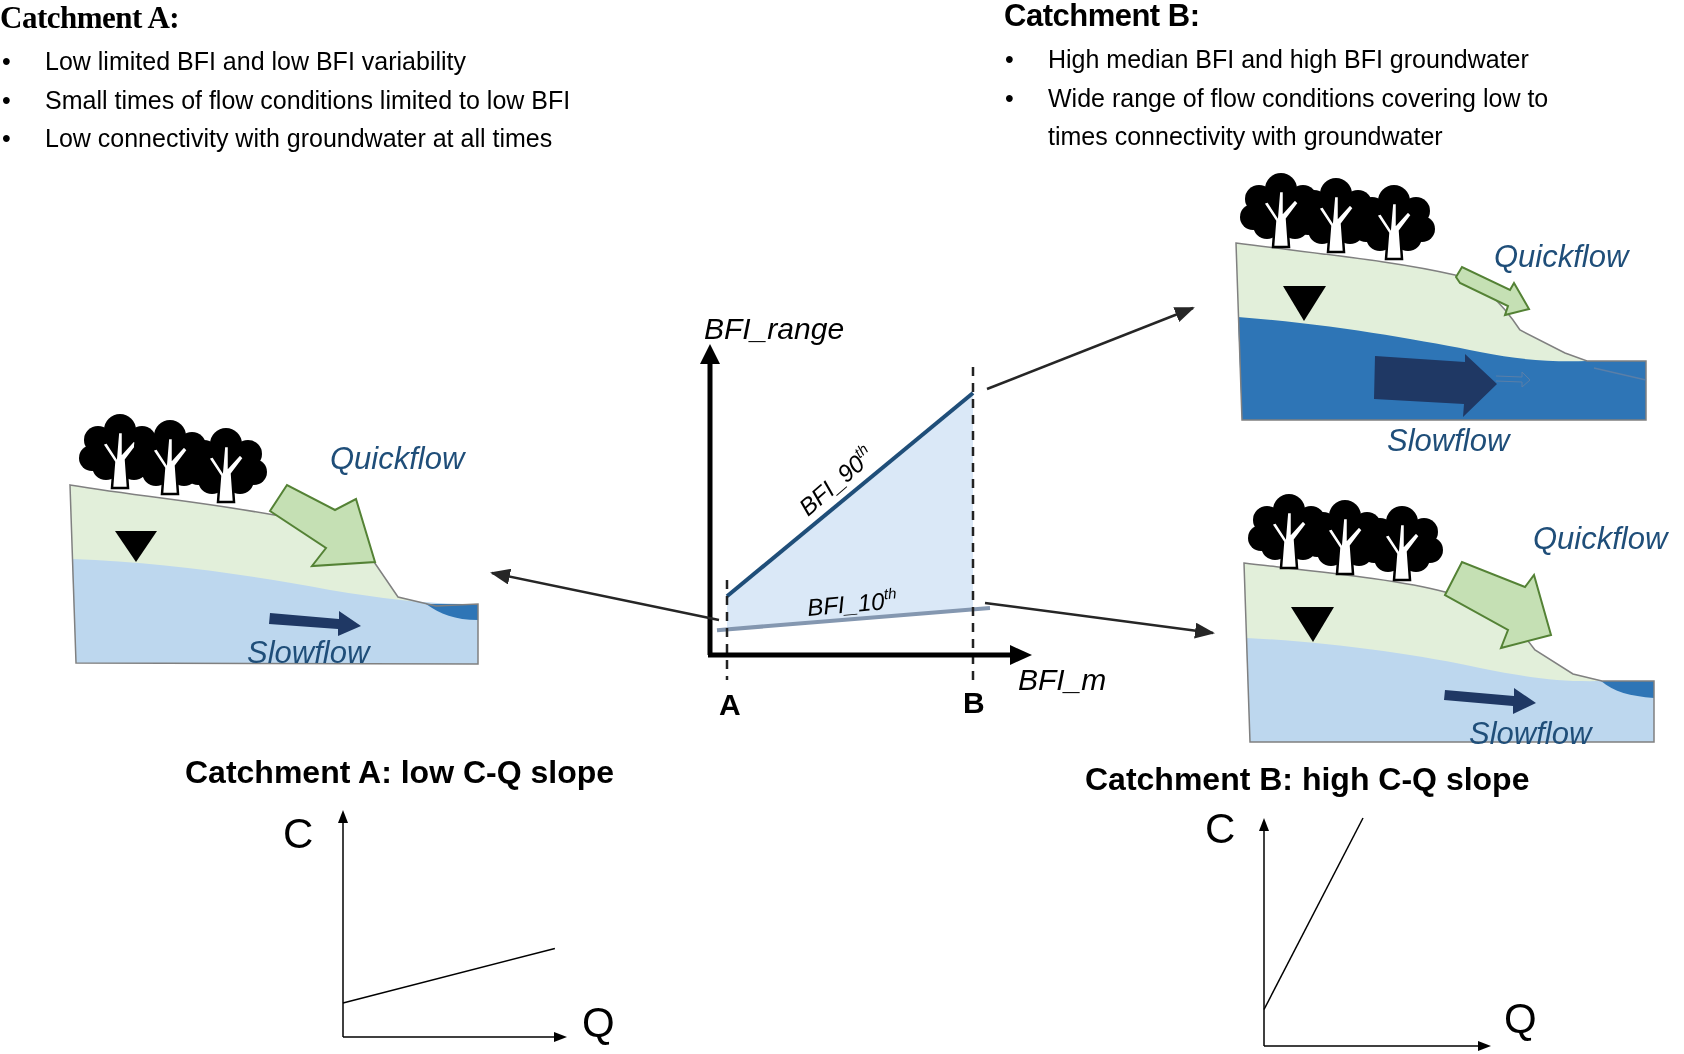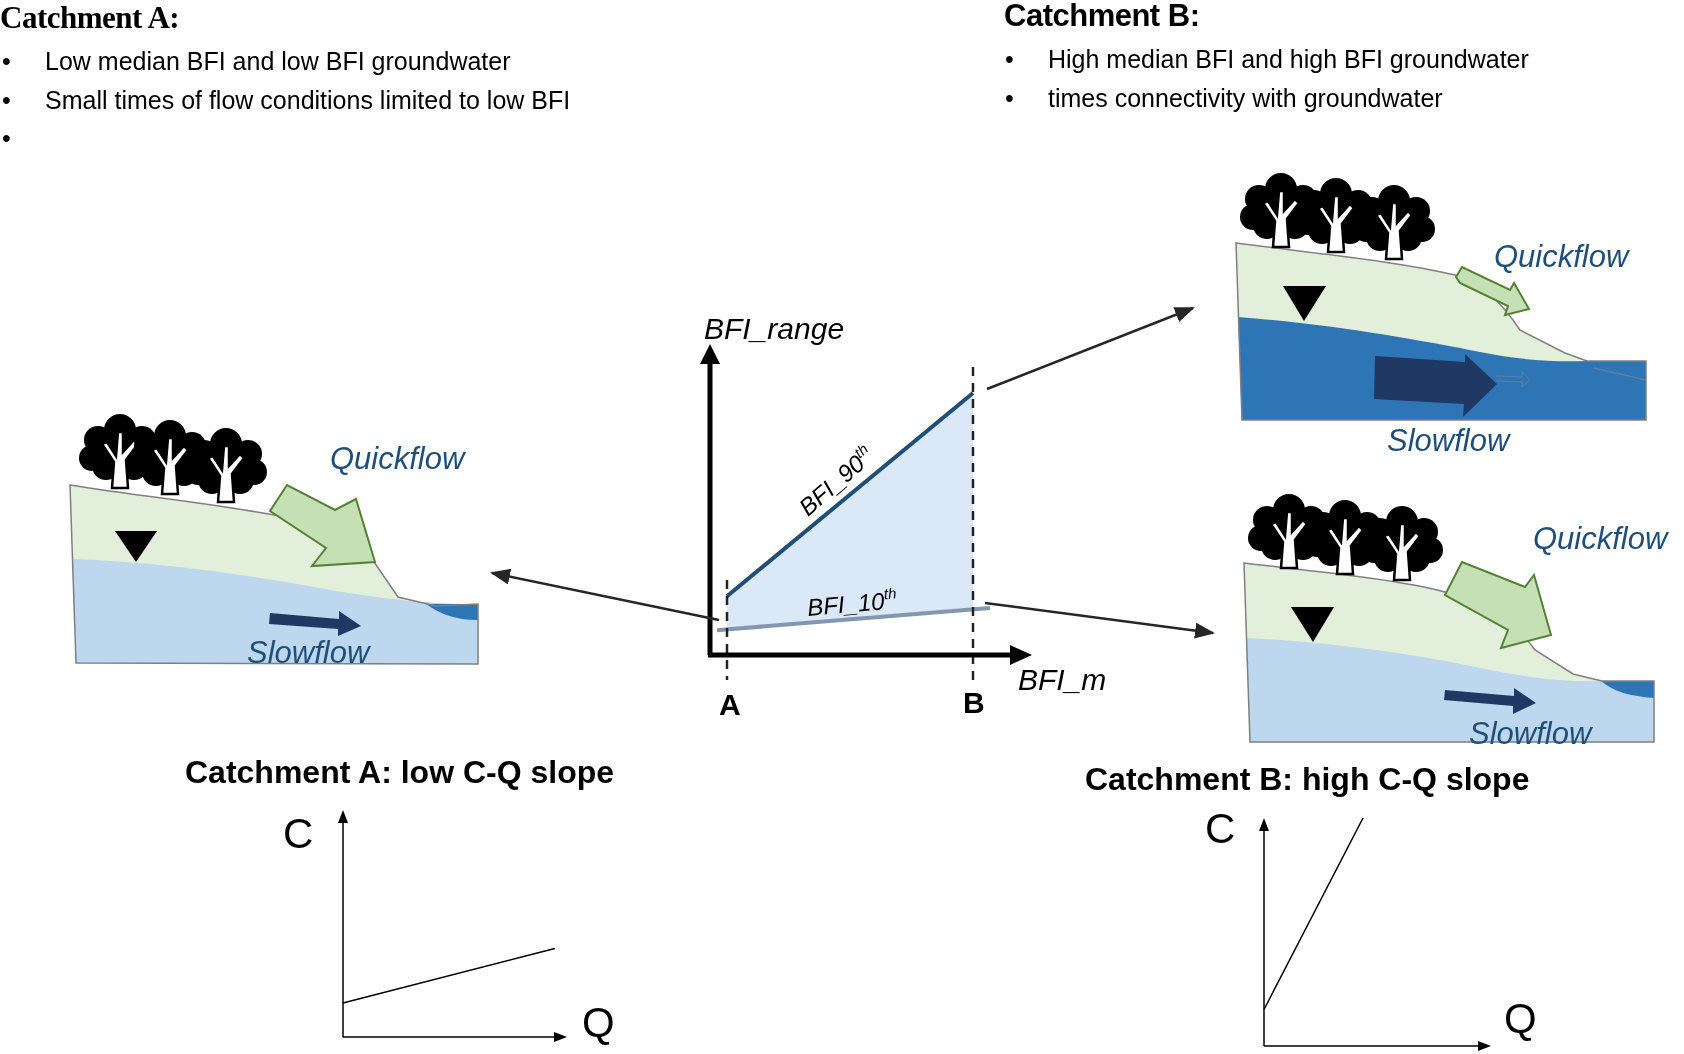--- a/index.html
+++ b/index.html
@@ -10,29 +10,29 @@
   .bullets li { position:relative; padding-left:45px; white-space:nowrap; }
   .bullets li .dot { position:absolute; left:2px; top:0; }
   svg text { font-family:"Liberation Sans", sans-serif; }
   .ital-blue { font-style:italic; fill:#1f4e79; }
 </style>
 </head>
 <body>
 
 <div class="abs title" style="left:0px; top:0px;font-family:Liberation Serif, serif;">Catchment A:</div>
 <ul class="abs bullets" style="left:0px; top:42px;">
-  <li><span class="dot">•</span><span>Low median BFI and low BFI groundwater</span></li>
+  <li><span class="dot">•</span><span>Low limited BFI and low BFI variability</span></li>
   <li><span class="dot">•</span><span>Small times of flow conditions limited to low BFI</span></li>
-  <li><span class="dot">•</span></li>
+  <li><span class="dot">•</span><span>Low connectivity with groundwater at all times</span></li>
 </ul>
 
 <div class="abs title" style="left:1004px; top:-2px;">Catchment B:</div>
 <ul class="abs bullets" style="left:1003px; top:40px;">
   <li><span class="dot">•</span><span>High median BFI and high BFI groundwater</span></li>
-  <li><span class="dot">•</span></li>
+  <li><span class="dot">•</span><span>Wide range of flow conditions covering low to</span></li>
   <li><span>times connectivity with groundwater</span></li>
 </ul>
 
 <svg class="abs" style="left:0; top:0;" width="1684" height="1054" viewBox="0 0 1684 1054">
   <defs>
     <marker id="arrowBlack" markerWidth="10" markerHeight="10" refX="9" refY="5" orient="auto" markerUnits="userSpaceOnUse">
       <path d="M0,0 L10,5 L0,10 Z" fill="#000"></path>
     </marker>
     <marker id="arrowDark" markerWidth="20" markerHeight="16" refX="18" refY="8" orient="auto" markerUnits="userSpaceOnUse">
       <path d="M0,0 L20,8 L0,16 Z" fill="#262626"></path>

